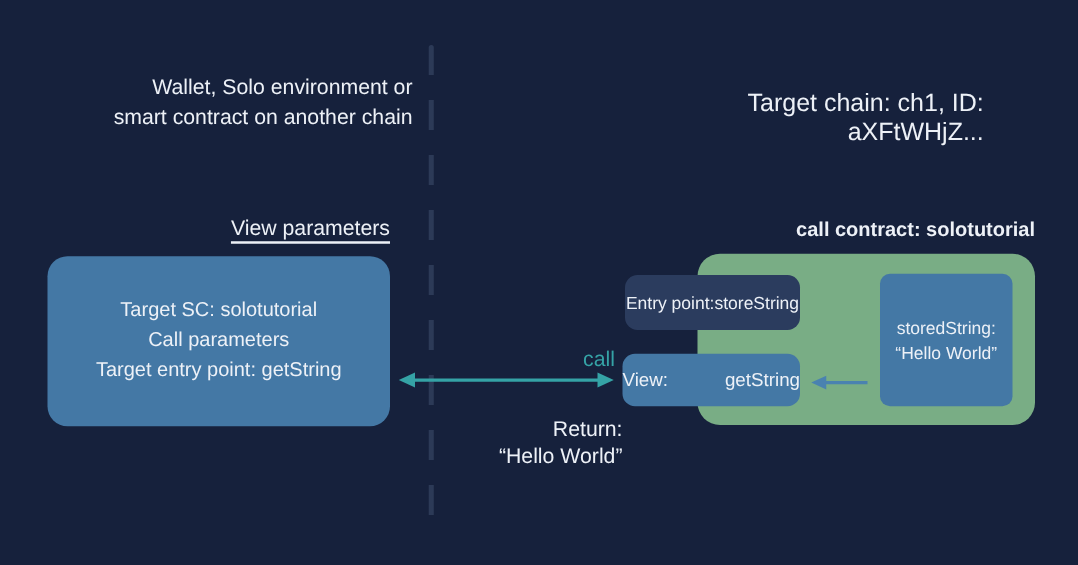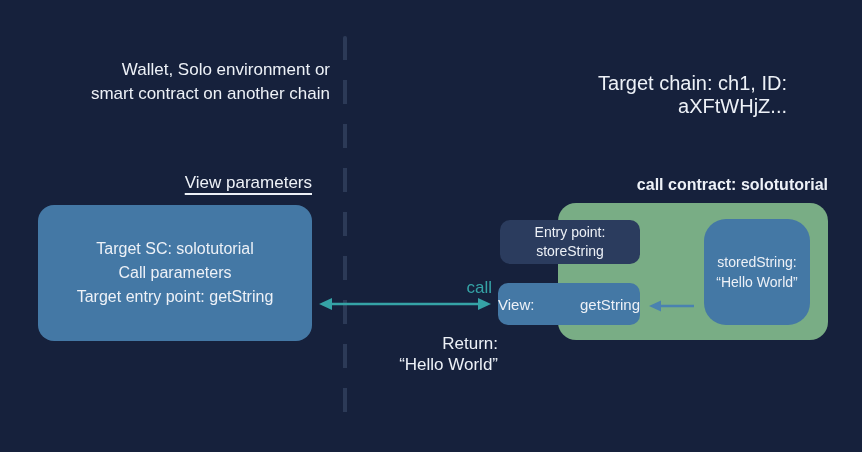--- a/index.html
+++ b/index.html
@@ -42,31 +42,31 @@
 
   
   .right-caption{left:487px;top:72px;width:300px;font-size:20px;}
   .sc-label{left:558px;top:176px;width:270px;font-weight:700;font-size:16px;}
   .green-box{
     left:558px;top:203px;width:270px;height:137px;border-radius:18px;
     background:#79AD85;
   }
   .entry-box{
     left:500px;top:220px;width:140px;height:44px;border-radius:10px;
-    background:#2B3C5E;display:flex;flex-direction:column;
+    background:#2B3C5E;display:flex;
     align-items:center;justify-content:center;
     font-size:14px;line-height:19px;z-index:2;
   }
   .view-box{
     left:498px;top:283px;width:142px;height:42px;border-radius:10px;
     background:#4478A5;display:flex;align-items:center;justify-content:space-between;
     font-size:15px;z-index:2;
   }
   .stored-box{
-    left:704px;top:219px;width:106px;height:106px;border-radius:22px;
+    left:704px;top:219px;width:106px;height:106px;border-radius:8px;
     background:#4478A5;display:flex;flex-direction:column;
     align-items:center;justify-content:center;
     font-size:14px;line-height:20px;z-index:2;
   }
   .stored-arrow{left:648px;top:299px;z-index:2;}
 </style>
 </head>
 <body>
 
 <div id="app">

